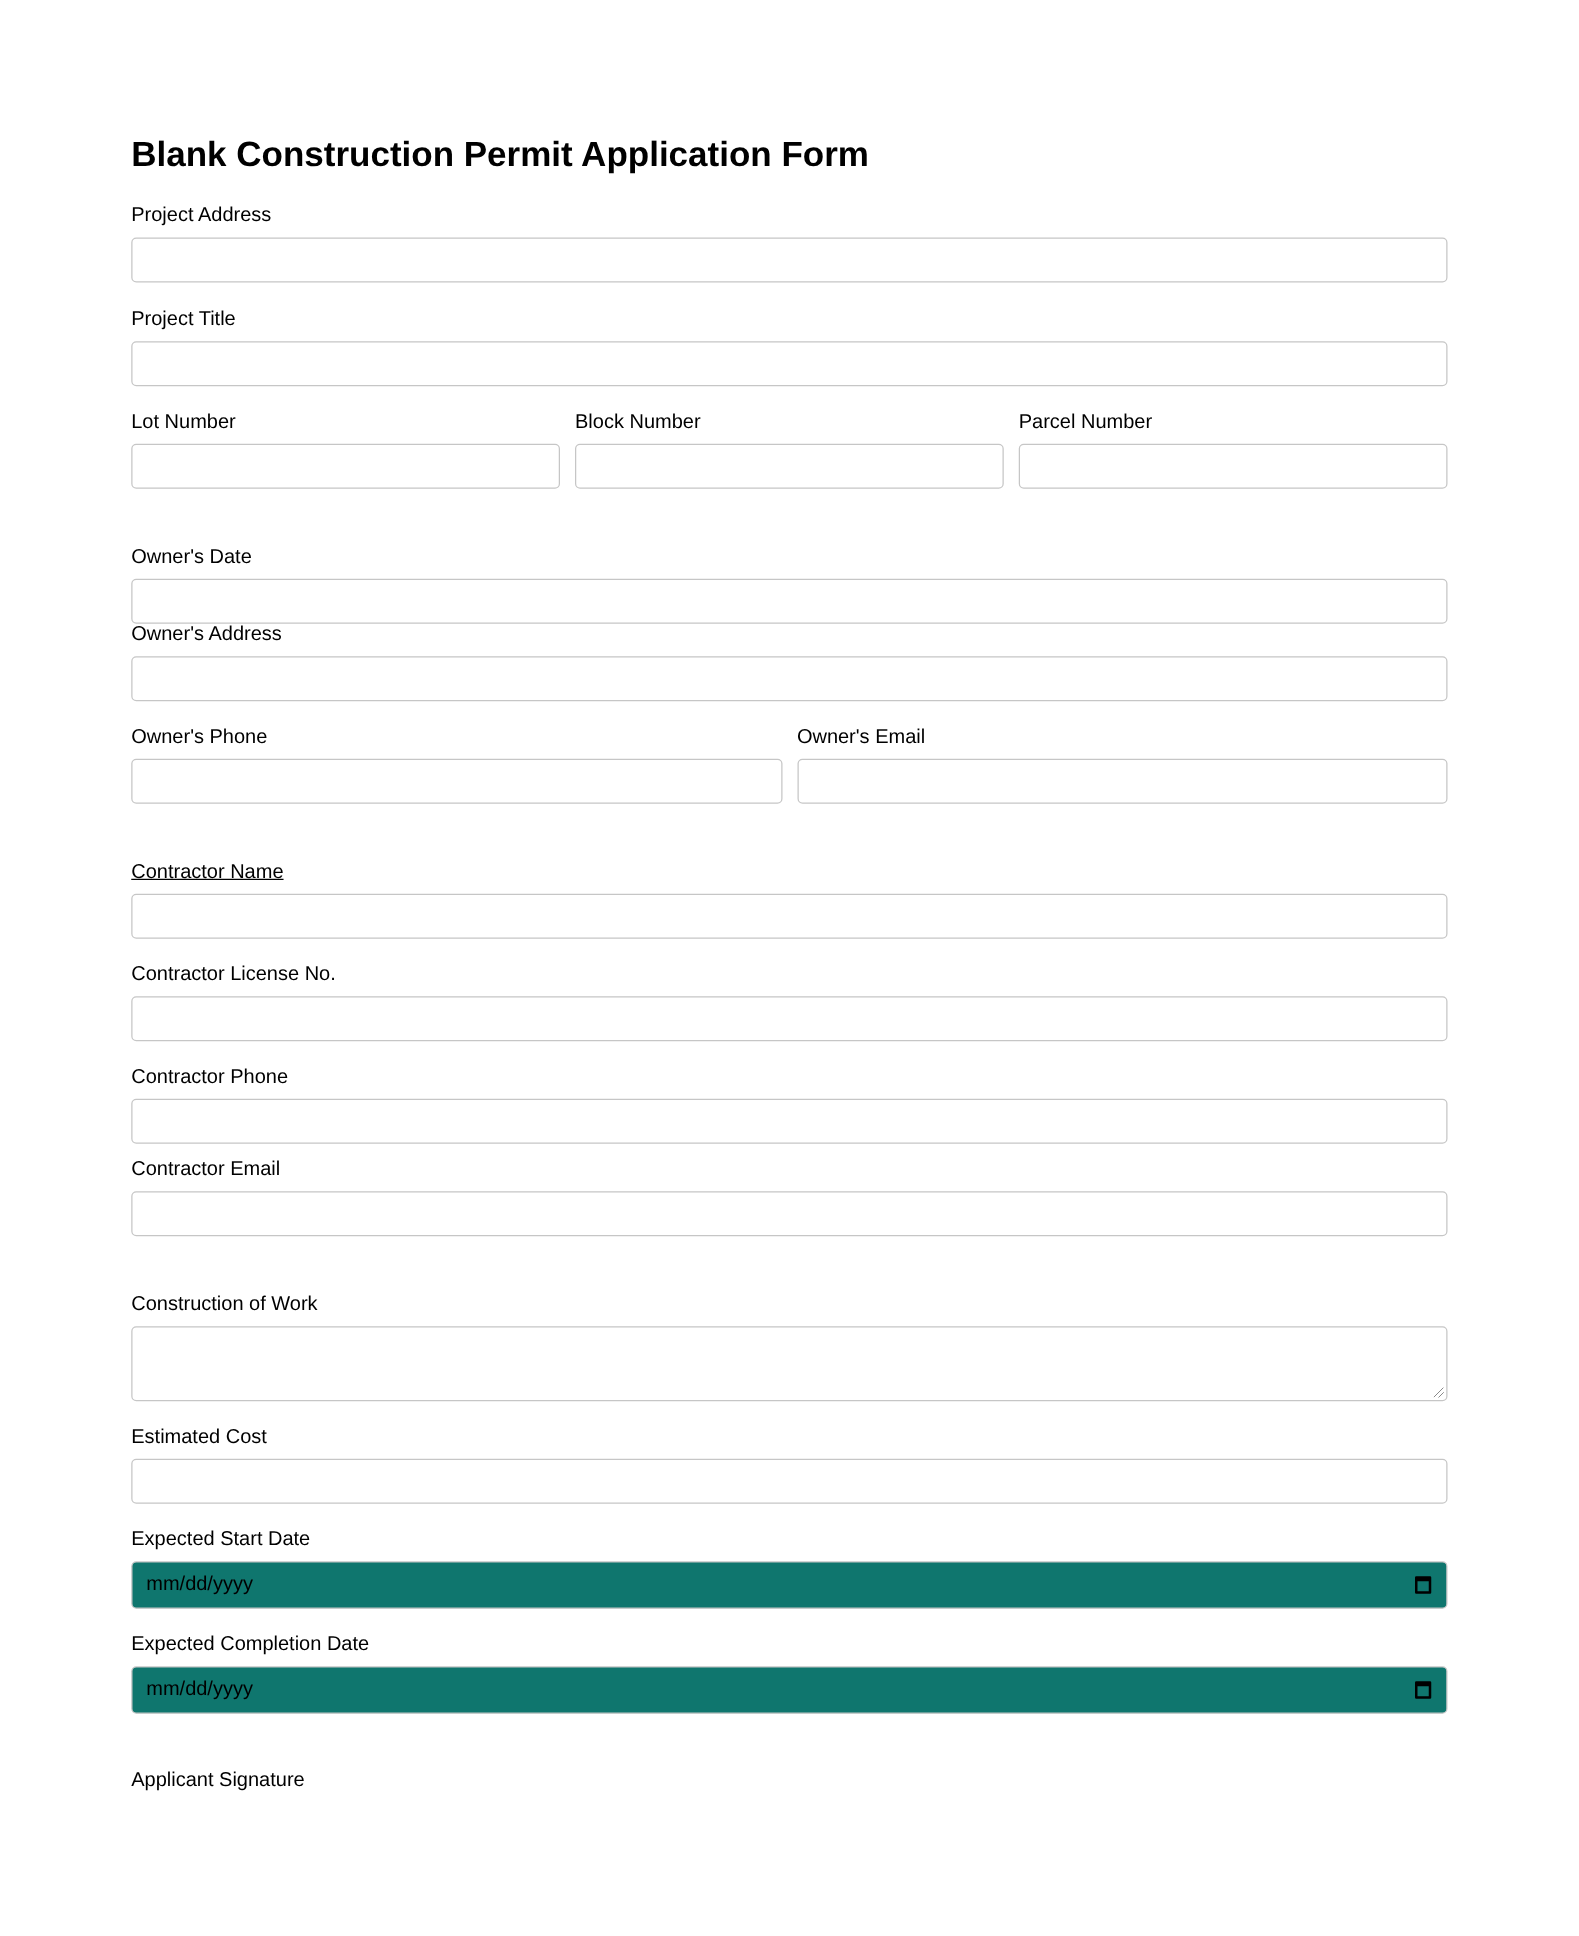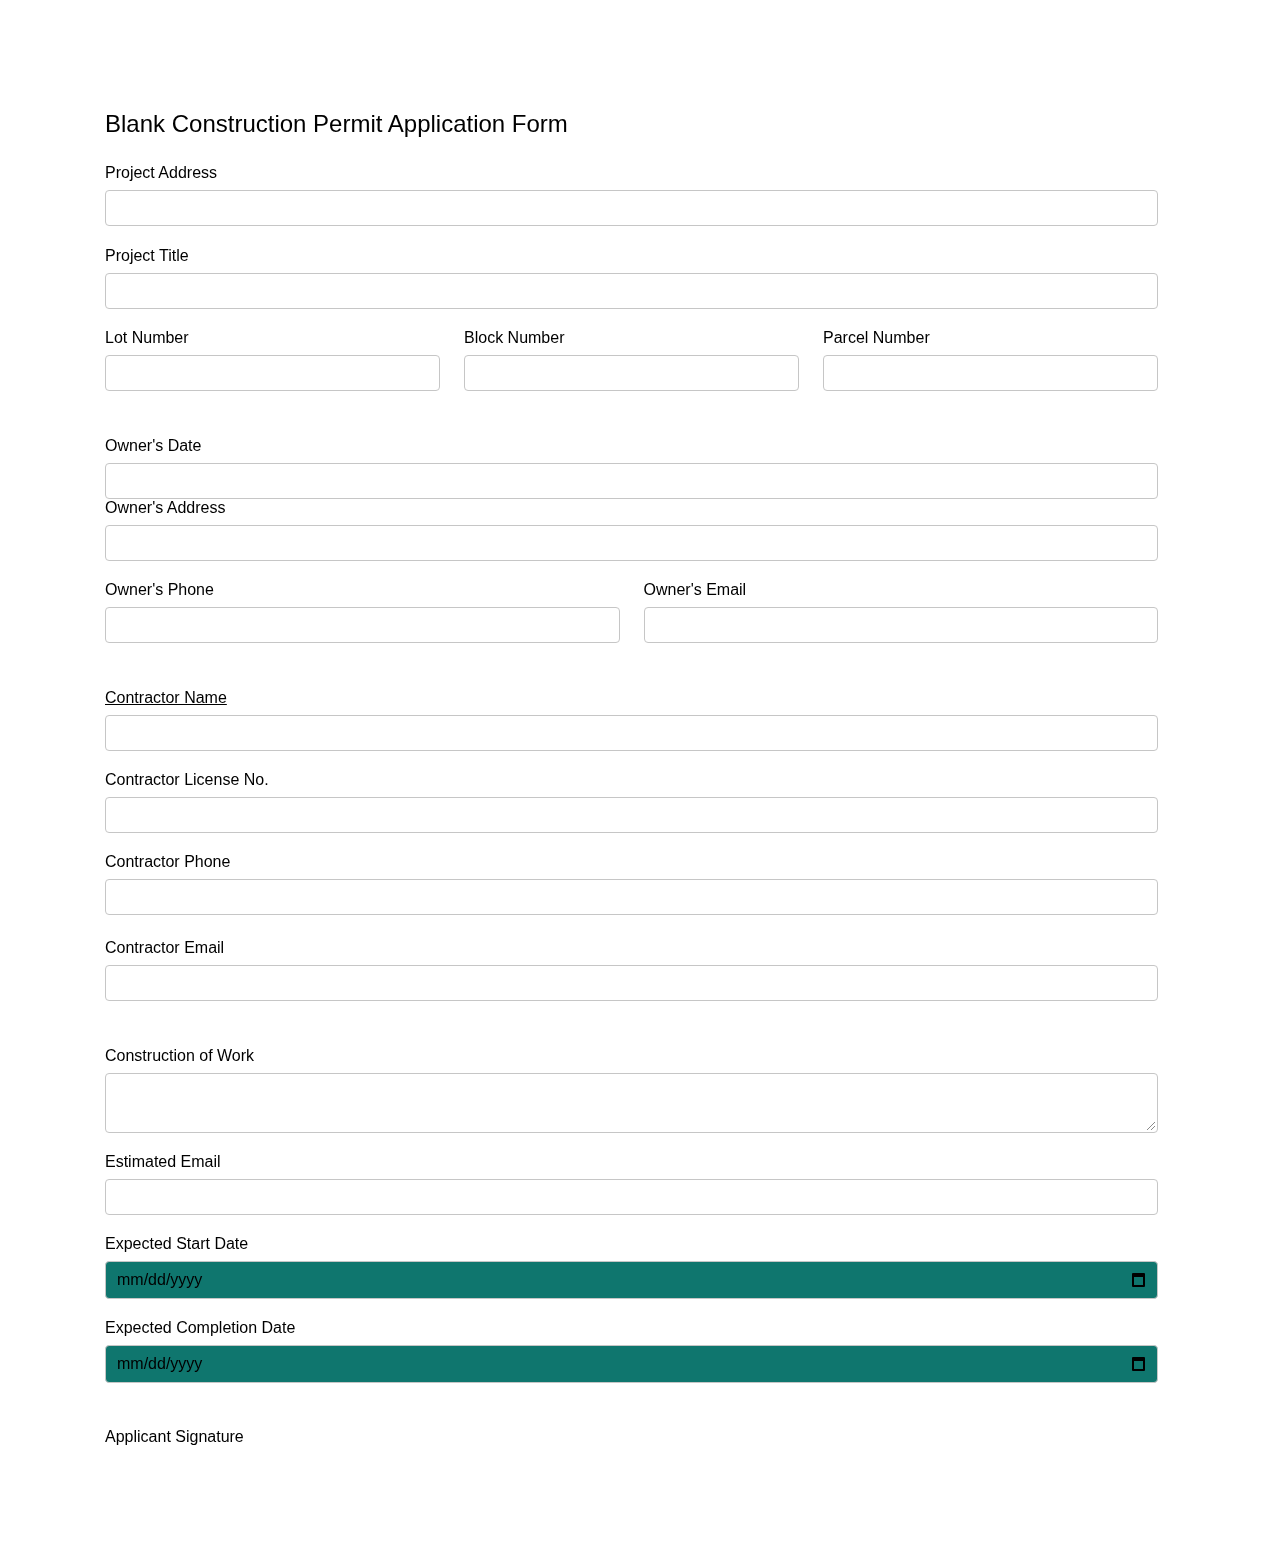--- a/index.html
+++ b/index.html
@@ -12,22 +12,22 @@
       position: relative;
     }
     .container {
       position: absolute;
       left: 105px;
       top: 104px;
       width: 1053px;
     }
     h1 {
       margin: 0;
-      font-size: 24px;
-      font-weight: normal;
+      font-size: 28px;
+      font-weight: bold;
       line-height: 40px;
       height: 40px;
     }
     .field { display: block; }
     .label {
       display: block;
       font-size: 16px;
       line-height: 18px;
       height: 18px;
       margin-bottom: 8px;
@@ -73,21 +73,21 @@
       font-size: 16px;
     }
     .cal-icon {
       width: 13px;
       height: 14px;
       border: 2px solid #000;
       border-top-width: 4px;
       border-radius: 1px;
       position: relative;
     }
-    .row { display: flex; gap: 24px; }
+    .row { display: flex; gap: 12px; }
     .row .field { flex: 1; }
   </style>
 </head>
 <body>
 
 <div class="container">
   <h1>Blank Construction Permit Application Form</h1>
 
   <div class="field" style="margin-top:20px;">
     <label class="label">Project Address</label>
@@ -157,21 +157,21 @@
   </div>
 
   <div class="field" style="margin-top:46px;">
     <label class="label">Construction of Work</label>
     <div class="textarea">
       <span class="resize-grip"></span>
     </div>
   </div>
 
   <div class="field" style="margin-top:20px;">
-    <label class="label">Estimated Email</label>
+    <label class="label">Estimated Cost</label>
     <input class="input" type="text" value="" style="">
   </div>
 
   <div class="field" style="margin-top:20px;">
     <label class="label">Expected Start Date</label>
     <div class="date-input">
       <span>mm/dd/yyyy</span>
       <span class="cal-icon"></span>
     </div>
   </div>

